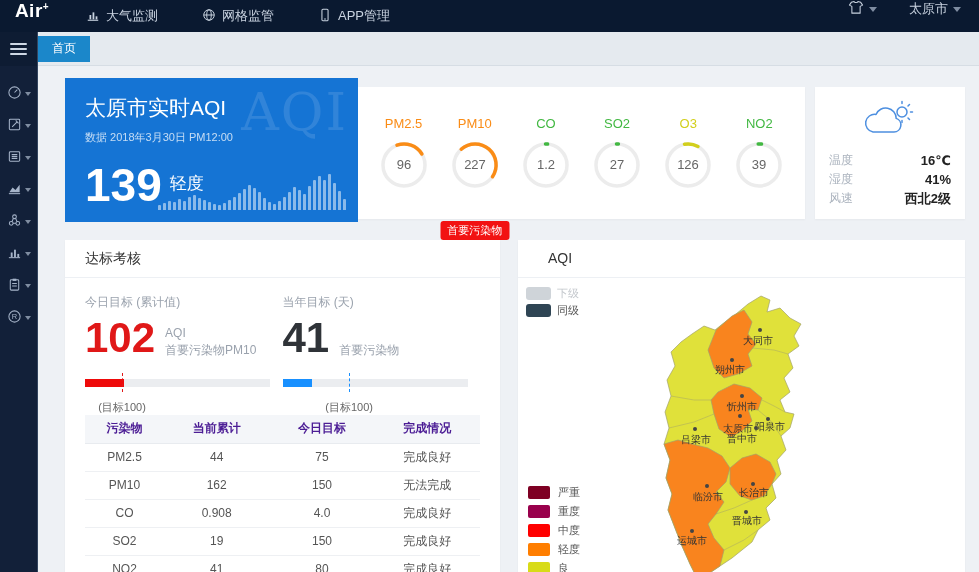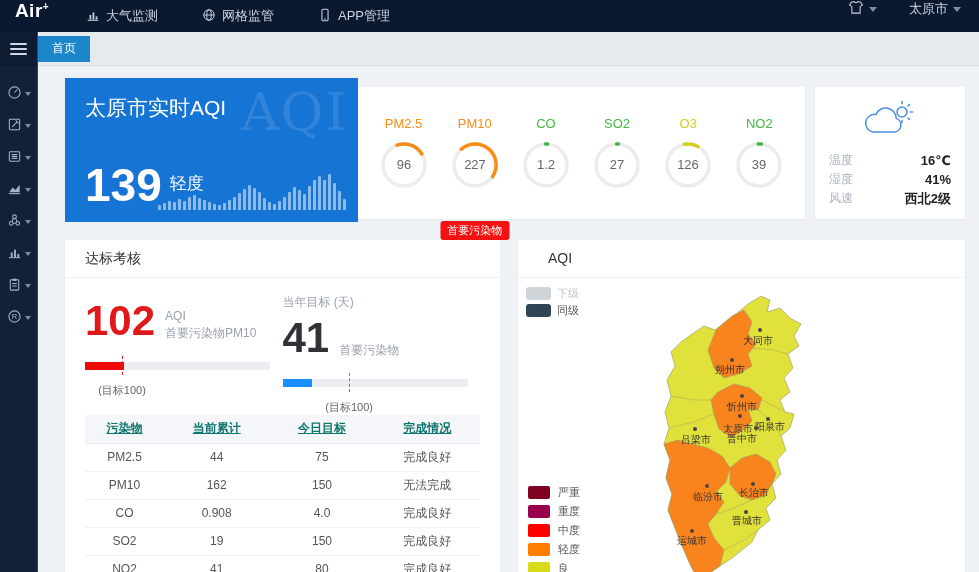--- a/index.html
+++ b/index.html
@@ -79,21 +79,21 @@
   .m-cap.single { margin-top:20px; }
   .pbar-wrap { position:relative; margin-top:16px; width:185px; height:26px; }
   .ptrack { position:absolute; top:4px; left:0; right:0; height:8px; background:#ebedf0; }
   .pfill { position:absolute; top:4px; left:0; height:8px; }
   .pmarker { position:absolute; top:-2px; height:19px; border-left:1px dashed #e01818; }
   .pmarker.blue { border-left-color:#1890ff; }
   .plabel { position:absolute; top:25px; font-size:11px; color:#666; transform:translateX(-50%); white-space:nowrap; }
 
   
   table.pol { width:395px; margin:8px 20px 0; border-collapse:collapse; font-size:12px; }
-  table.pol th { background:#f4f6f9; color:#0f766e; font-weight:bold; height:28px; border-bottom:1px solid #e8ebef;text-decoration:underline; }
+  table.pol th { background:#f4f6f9; color:#4c1d95; font-weight:bold; height:28px; border-bottom:1px solid #e8ebef; }
   table.pol td { text-align:center; color:#555; height:28px; border-bottom:1px solid #eef0f3; }
 
   
   .map-panel { flex:1; height:420px; position:relative; }
   .map-panel .panel-header { padding-left:30px; }
   .toggle-legend { position:absolute; top:45px; left:8px; }
   .tl-item { display:flex; align-items:center; gap:6px; height:17px; cursor:pointer; }
   .tl-swatch { width:25px; height:13px; border-radius:3px; }
   .tl-item span { font-size:11px; }
   .level-legend { position:absolute; top:243px; left:10px; }
@@ -226,20 +226,21 @@
 <div class="tabstrip">
   <div class="tab-active">首页</div>
 </div>
 
 <div class="content">
 
   <div class="row1">
     <div class="aqi-card">
       <div class="watermark">AQI</div>
       <div class="title">太原市实时AQI</div>
+      <div class="subtitle">数据 2018年3月30日 PM12:00</div>
       <div class="big-row">
         <span class="big-val">139</span>
         <span class="level">轻度</span>
       </div>
       <div class="spark" id="spark">
           <div style="height: 5px;"></div>
           <div style="height: 7px;"></div>
           <div style="height: 9px;"></div>
           <div style="height: 8px;"></div>
           <div style="height: 11px;"></div>
@@ -354,20 +355,21 @@
           </div>
         </div>
     </div>
   </div>
 
   <div class="row2">
     <div class="panel assess">
       <div class="panel-header">达标考核</div>
       <div class="metrics">
         <div class="metric">
+          <div class="m-label">今日目标 (累计值)</div>
           <div class="m-valrow">
             <span class="m-value red">102</span>
             <span class="m-cap">
               <span>AQI</span><br>
               <span>首要污染物PM10</span>
             </span>
           </div>
           <div class="pbar-wrap">
             <div class="ptrack"></div>
             <div class="pfill" id="fill-today" style="width: 21%; background: rgb(238, 10, 10);"></div>

